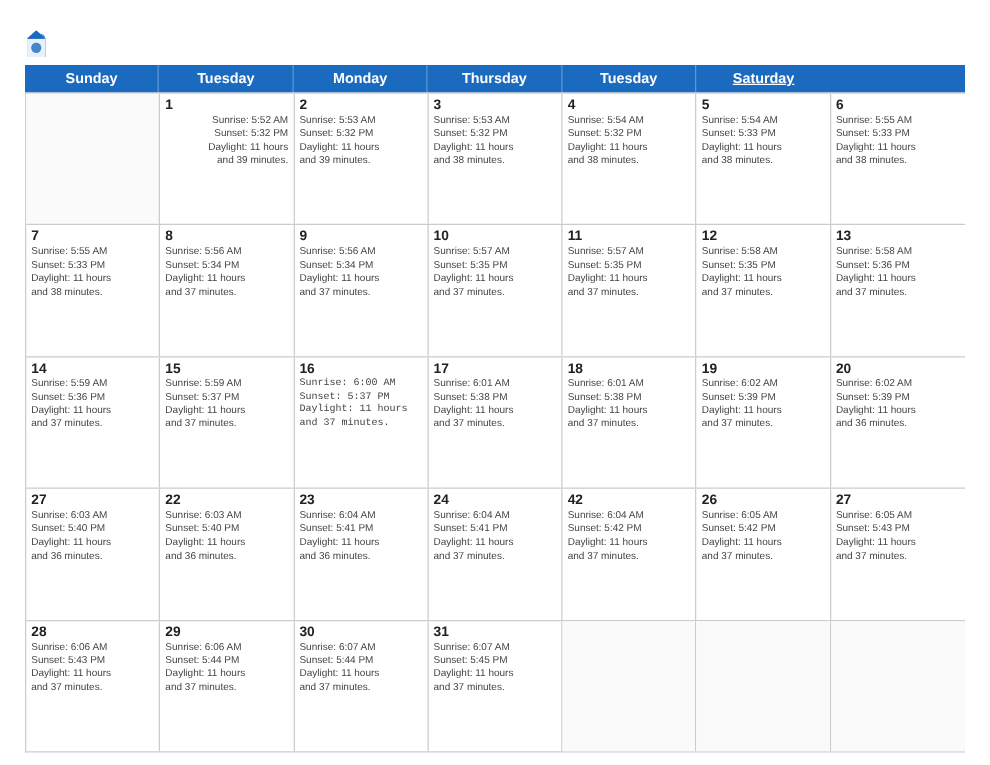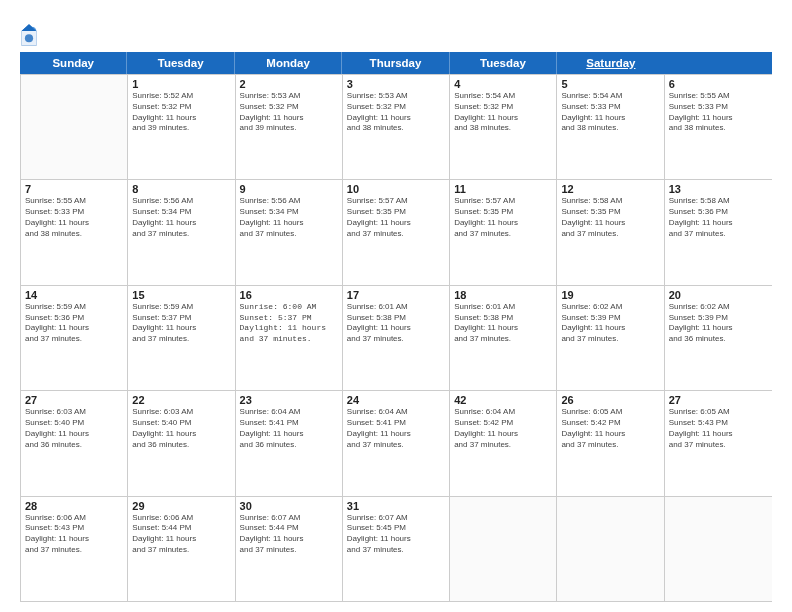--- a/index.html
+++ b/index.html
@@ -146,21 +146,21 @@
         <div class="cal-header-cell">Monday</div>
         <div class="cal-header-cell">Thursday</div>
         <div class="cal-header-cell">Tuesday</div>
         <div class="cal-header-cell">Saturday</div>
       </div>
     <div class="cal-body">
     <div class="cal-row">
           <div class="cal-cell empty"></div>
           <div class="cal-cell">
             <span class="day-num">1</span>
-            <div class="cell-info" style="white-space: pre-line;">Sunrise: 5:52 AM
+            <div class="cell-info" style="white-space: pre-line; text-align: right;">Sunrise: 5:52 AM
 Sunset: 5:32 PM
 Daylight: 11 hours
 and 39 minutes.</div>
           </div>
           <div class="cal-cell">
             <span class="day-num">2</span>
             <div class="cell-info" style="white-space: pre-line;">Sunrise: 5:53 AM
 Sunset: 5:32 PM
 Daylight: 11 hours
 and 39 minutes.</div>

